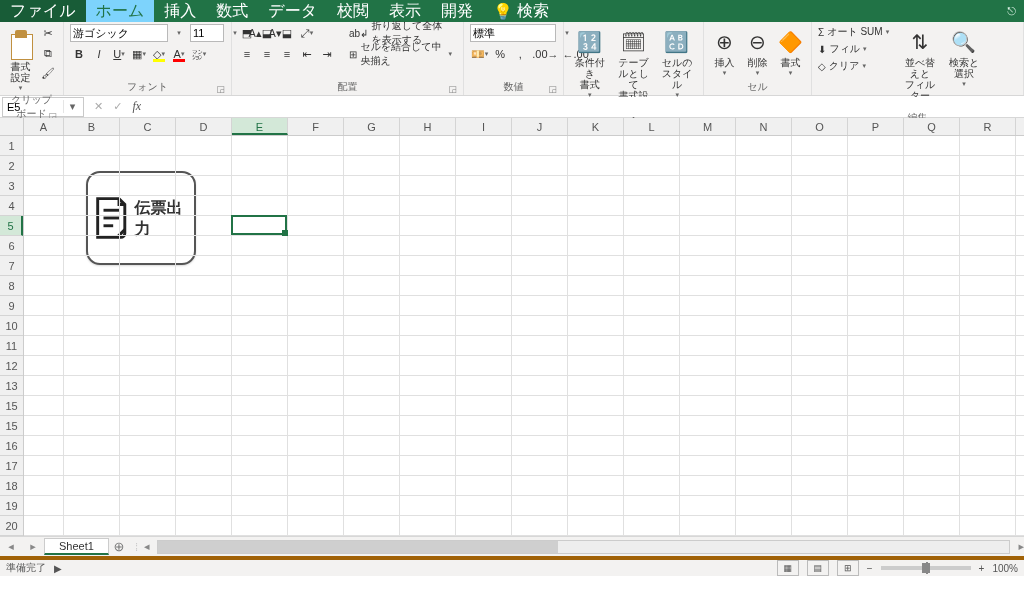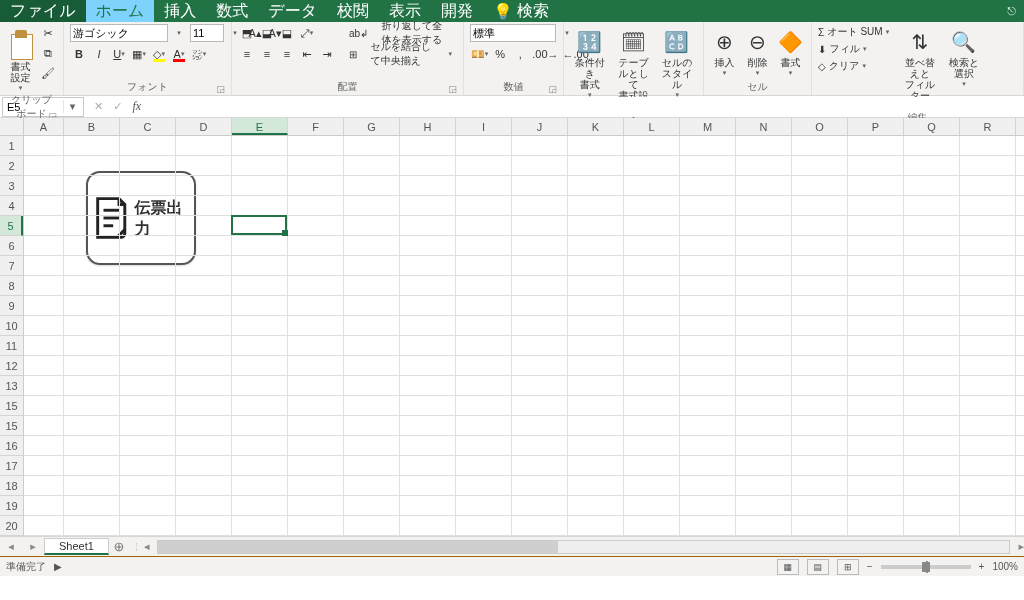--- a/index.html
+++ b/index.html
@@ -29,21 +29,21 @@
 
   .font-select, .size-select, .num-select { border: 1px solid #b9b9b9; background: #fff; height: 18px; font-size: 11px; padding: 0 2px; }
   .font-select { width: 98px; }
   .size-select { width: 34px; }
   .num-select { width: 86px; }
 
   .clipboard-ic { width: 28px; height: 32px; position: relative; }
   .clipboard-ic::before { content: ""; position: absolute; left: 4px; top: 6px; width: 20px; height: 24px; background: #fff; border: 1px solid #c09040; }
   .clipboard-ic::after { content: ""; position: absolute; left: 8px; top: 2px; width: 12px; height: 8px; background: #c09040; border-radius: 2px 2px 0 0; }
 
-  .wraptext-row { border: 1px solid transparent; height: 18px; display: flex; align-items: center; gap: 13px; padding: 0 4px; font-size: 10px; cursor: pointer; }
+  .wraptext-row { border: 1px solid transparent; height: 18px; display: flex; align-items: center; gap: 3px; padding: 0 4px; font-size: 10px; cursor: pointer; }
 
   .edit-item { height: 16px; display: flex; align-items: center; gap: 3px; font-size: 10px; cursor: pointer; }
 
   
   .formula-row { height: 22px; border-bottom: 1px solid #d7d7d7; display: flex; align-items: center; background: #fff; }
   .namebox { width: 82px; height: 20px; border: 1px solid #c9c9c9; margin-left: 2px; display: flex; align-items: center; }
   .namebox input { border: none; width: 60px; font-size: 11px; padding: 0 4px; outline: none; }
   .namebox .ddler { width: 18px; text-align: center; color: #666; border-left: 1px solid #e5e5e5; cursor: pointer; }
   .fx-btns { display: flex; align-items: center; gap: 10px; padding: 0 10px; color: #aaa; }
   .fx-btns span { cursor: pointer; }
@@ -77,21 +77,21 @@
   
   .sheetbar { height: 20px; background: #f3f2f1; border-top: 1px solid #d7d7d7; display: flex; align-items: center; }
   .sheet-nav { width: 44px; display: flex; justify-content: space-around; color: #888; }
   .sheet-tab { background: #fff; border: 1px solid #ccc; border-bottom: 2px solid #217346; padding: 1px 14px; font-size: 11px; cursor: pointer; }
   .sheet-add { width: 20px; text-align: center; color: #777; cursor: pointer; font-size: 13px; }
   .sheetbar .mid-sep { margin: 0 6px; color: #ccc; }
   .hscroll { flex: 1; margin: 0 8px; height: 14px; background: #eee; border: 1px solid #ccc; position: relative; }
   .hscroll .thumb { position: absolute; left: 0; top: 0; bottom: 0; width: 400px; background: #cfcfcf; }
 
   
-  .status { height: 20px; background: #f3f2f1; border-top: 1px solid #a16207; display: flex; align-items: center; font-size: 10px; color: #555; padding: 0 6px; gap: 8px; }
+  .status { height: 20px; background: #f3f2f1; border-top: 4px solid #a16207; display: flex; align-items: center; font-size: 10px; color: #555; padding: 0 6px; gap: 8px; }
   .status .spacer { flex: 1; }
   .view-btn { width: 22px; height: 16px; border: 1px solid #bbb; display: flex; align-items: center; justify-content: center; cursor: pointer; font-size: 9px; }
   .zoom-slider { width: 90px; height: 4px; background: #ccc; position: relative; }
   .zoom-slider::before { content: ""; position: absolute; left: 50%; top: -4px; width: 2px; height: 12px; background: #888; }
   .zoom-slider .thumb { position: absolute; left: 50%; top: -3px; width: 8px; height: 10px; background: #888; transform: translateX(-50%); }
 
 </style>
 </head>
 <body>
 

